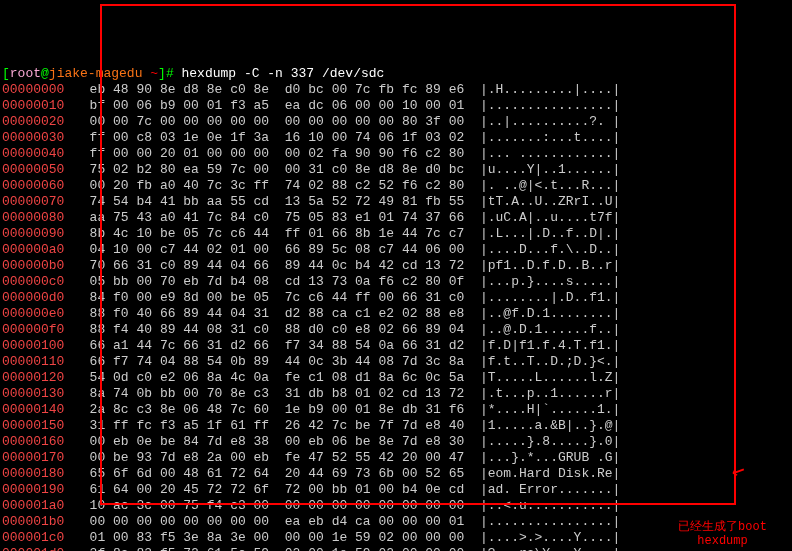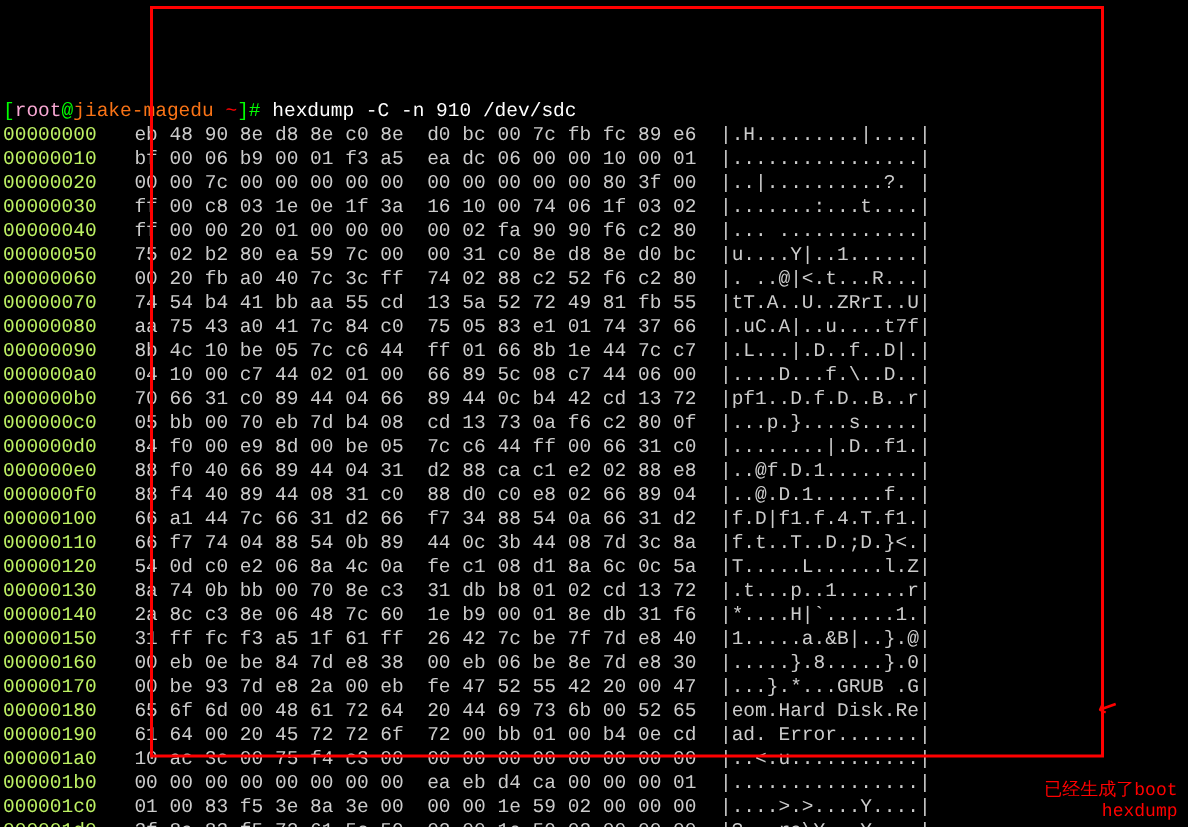--- a/index.html
+++ b/index.html
@@ -1,34 +1,34 @@
 <!DOCTYPE html>
 <html><head>
 <meta charset="utf-8">
 <style>
   html,body{margin:0;padding:0;background:#000;color:#0f0;font-family:Consolas,'Courier New',monospace;font-size:13px;line-height:16px;white-space:pre}
   #term{padding:2px}
   .promptUser{color:#f9a8d4}
   .promptHost{color:#f97316}
   .promptPath{color:#f00}
   .cmd{color:#fff}
-  .addr{color:#bef264}
+  .addr{color:#ef4444}
   .hx{color:#ccc}
   .asc{color:#ccc}
   .pipe{color:#ccc}
   .box{position:absolute;border:2px solid #f00;pointer-events:none;left:100px;top:4px;width:632px;height:497px}
-  .note{position:absolute;font-size:12px;color:#f00;line-height:14px;text-align:right}
+  .note{position:absolute;font-size:12px;color:#f00;line-height:14px;text-align:center}
   .arrow{position:absolute;font-size:22px;color:#f00;line-height:22px;transform:rotate(25deg)}
   .addr{width:72px;display:inline-block}
 </style>
 </head>
 <body>
 
 
-<div id="term">[<span class="promptUser">root</span>@<span class="promptHost">jiake-magedu</span> <span class="promptPath">~</span>]# <span class="cmd">hexdump -C -n 910 /dev/sdc</span>
+<div id="term">[<span class="promptUser">root</span>@<span class="promptHost">jiake-magedu</span> <span class="promptPath">~</span>]# <span class="cmd">hexdump -C -n 337 /dev/sdc</span>
 <span class="addr">00000000</span>  <span class="hx">eb</span> <span class="hx">48</span> <span class="hx">90</span> <span class="hx">8e</span> <span class="hx">d8</span> <span class="hx">8e</span> <span class="hx">c0</span> <span class="hx">8e</span>  <span class="hx">d0</span> <span class="hx">bc</span> <span class="hx">00</span> <span class="hx">7c</span> <span class="hx">fb</span> <span class="hx">fc</span> <span class="hx">89</span> <span class="hx">e6</span>  <span class="pipe">|</span><span class="asc">.H.........|....</span><span class="pipe">|</span>
 <span class="addr">00000010</span>  <span class="hx">bf</span> <span class="hx">00</span> <span class="hx">06</span> <span class="hx">b9</span> <span class="hx">00</span> <span class="hx">01</span> <span class="hx">f3</span> <span class="hx">a5</span>  <span class="hx">ea</span> <span class="hx">dc</span> <span class="hx">06</span> <span class="hx">00</span> <span class="hx">00</span> <span class="hx">10</span> <span class="hx">00</span> <span class="hx">01</span>  <span class="pipe">|</span><span class="asc">................</span><span class="pipe">|</span>
 <span class="addr">00000020</span>  <span class="hx">00</span> <span class="hx">00</span> <span class="hx">7c</span> <span class="hx">00</span> <span class="hx">00</span> <span class="hx">00</span> <span class="hx">00</span> <span class="hx">00</span>  <span class="hx">00</span> <span class="hx">00</span> <span class="hx">00</span> <span class="hx">00</span> <span class="hx">00</span> <span class="hx">80</span> <span class="hx">3f</span> <span class="hx">00</span>  <span class="pipe">|</span><span class="asc">..|..........?. </span><span class="pipe">|</span>
 <span class="addr">00000030</span>  <span class="hx">ff</span> <span class="hx">00</span> <span class="hx">c8</span> <span class="hx">03</span> <span class="hx">1e</span> <span class="hx">0e</span> <span class="hx">1f</span> <span class="hx">3a</span>  <span class="hx">16</span> <span class="hx">10</span> <span class="hx">00</span> <span class="hx">74</span> <span class="hx">06</span> <span class="hx">1f</span> <span class="hx">03</span> <span class="hx">02</span>  <span class="pipe">|</span><span class="asc">.......:...t....</span><span class="pipe">|</span>
 <span class="addr">00000040</span>  <span class="hx">ff</span> <span class="hx">00</span> <span class="hx">00</span> <span class="hx">20</span> <span class="hx">01</span> <span class="hx">00</span> <span class="hx">00</span> <span class="hx">00</span>  <span class="hx">00</span> <span class="hx">02</span> <span class="hx">fa</span> <span class="hx">90</span> <span class="hx">90</span> <span class="hx">f6</span> <span class="hx">c2</span> <span class="hx">80</span>  <span class="pipe">|</span><span class="asc">... ............</span><span class="pipe">|</span>
 <span class="addr">00000050</span>  <span class="hx">75</span> <span class="hx">02</span> <span class="hx">b2</span> <span class="hx">80</span> <span class="hx">ea</span> <span class="hx">59</span> <span class="hx">7c</span> <span class="hx">00</span>  <span class="hx">00</span> <span class="hx">31</span> <span class="hx">c0</span> <span class="hx">8e</span> <span class="hx">d8</span> <span class="hx">8e</span> <span class="hx">d0</span> <span class="hx">bc</span>  <span class="pipe">|</span><span class="asc">u....Y|..1......</span><span class="pipe">|</span>
 <span class="addr">00000060</span>  <span class="hx">00</span> <span class="hx">20</span> <span class="hx">fb</span> <span class="hx">a0</span> <span class="hx">40</span> <span class="hx">7c</span> <span class="hx">3c</span> <span class="hx">ff</span>  <span class="hx">74</span> <span class="hx">02</span> <span class="hx">88</span> <span class="hx">c2</span> <span class="hx">52</span> <span class="hx">f6</span> <span class="hx">c2</span> <span class="hx">80</span>  <span class="pipe">|</span><span class="asc">. ..@|&lt;.t...R...</span><span class="pipe">|</span>
 <span class="addr">00000070</span>  <span class="hx">74</span> <span class="hx">54</span> <span class="hx">b4</span> <span class="hx">41</span> <span class="hx">bb</span> <span class="hx">aa</span> <span class="hx">55</span> <span class="hx">cd</span>  <span class="hx">13</span> <span class="hx">5a</span> <span class="hx">52</span> <span class="hx">72</span> <span class="hx">49</span> <span class="hx">81</span> <span class="hx">fb</span> <span class="hx">55</span>  <span class="pipe">|</span><span class="asc">tT.A..U..ZRrI..U</span><span class="pipe">|</span>
 <span class="addr">00000080</span>  <span class="hx">aa</span> <span class="hx">75</span> <span class="hx">43</span> <span class="hx">a0</span> <span class="hx">41</span> <span class="hx">7c</span> <span class="hx">84</span> <span class="hx">c0</span>  <span class="hx">75</span> <span class="hx">05</span> <span class="hx">83</span> <span class="hx">e1</span> <span class="hx">01</span> <span class="hx">74</span> <span class="hx">37</span> <span class="hx">66</span>  <span class="pipe">|</span><span class="asc">.uC.A|..u....t7f</span><span class="pipe">|</span>
 <span class="addr">00000090</span>  <span class="hx">8b</span> <span class="hx">4c</span> <span class="hx">10</span> <span class="hx">be</span> <span class="hx">05</span> <span class="hx">7c</span> <span class="hx">c6</span> <span class="hx">44</span>  <span class="hx">ff</span> <span class="hx">01</span> <span class="hx">66</span> <span class="hx">8b</span> <span class="hx">1e</span> <span class="hx">44</span> <span class="hx">7c</span> <span class="hx">c7</span>  <span class="pipe">|</span><span class="asc">.L...|.D..f..D|.</span><span class="pipe">|</span>

